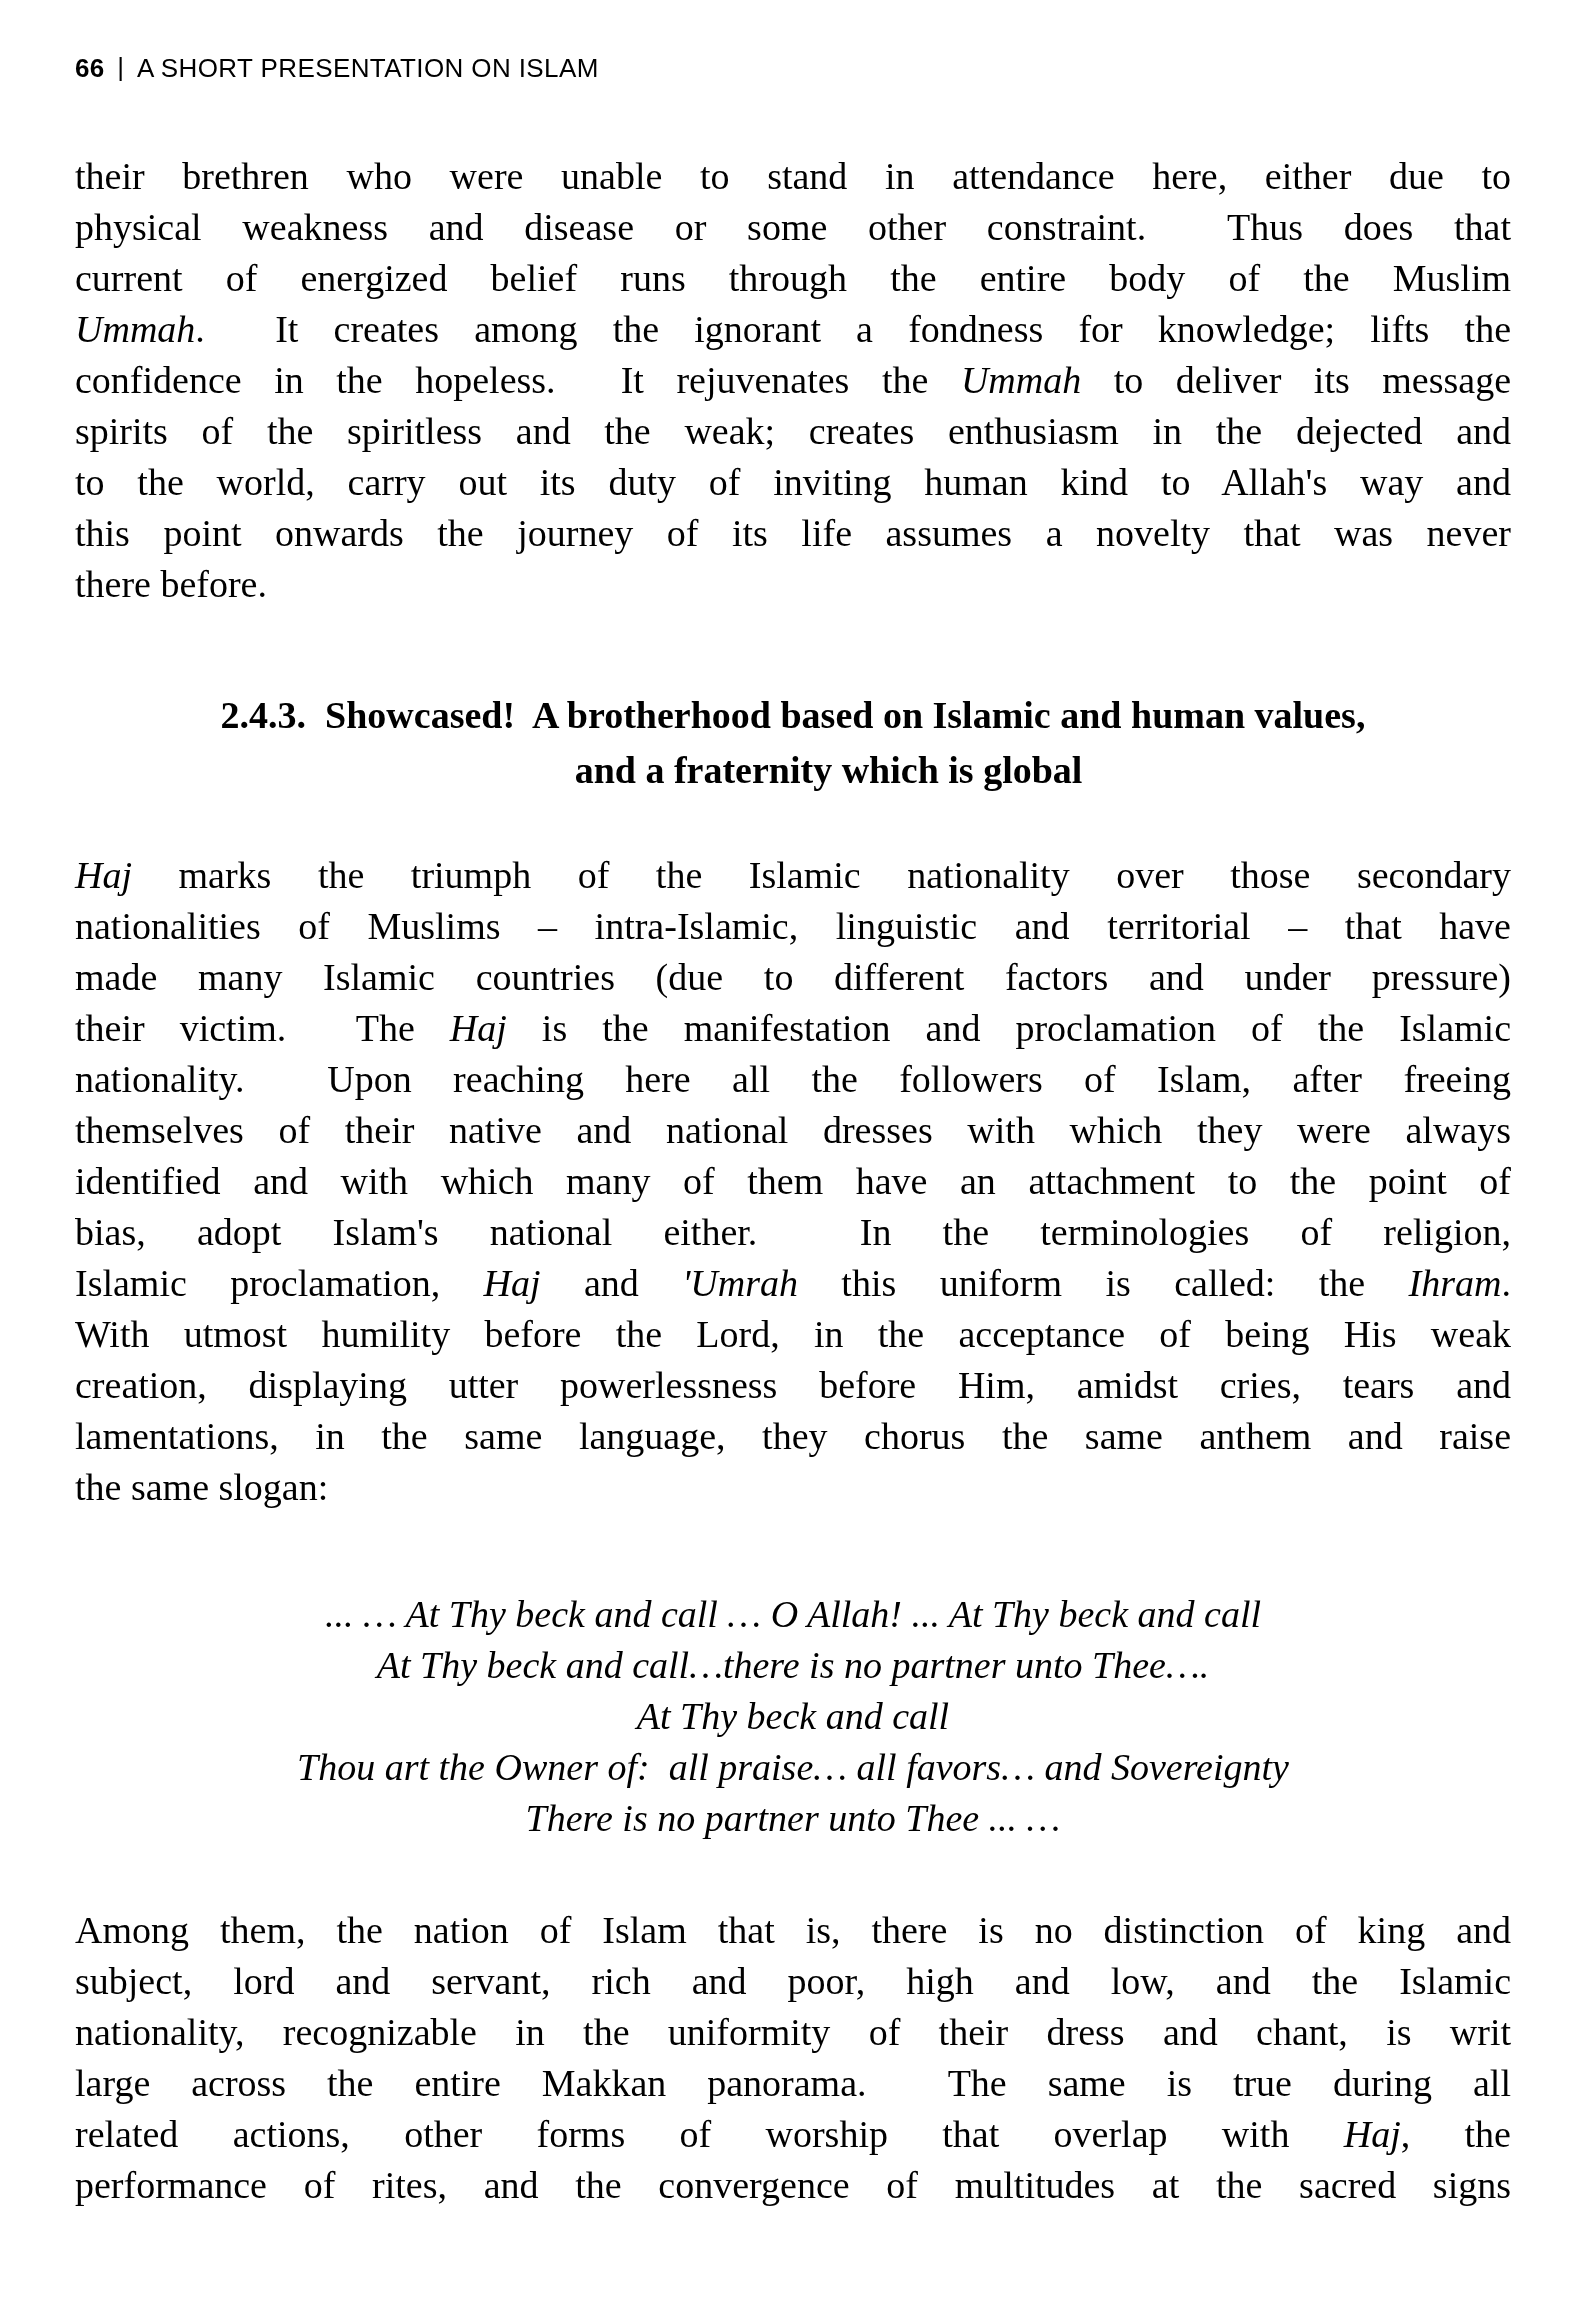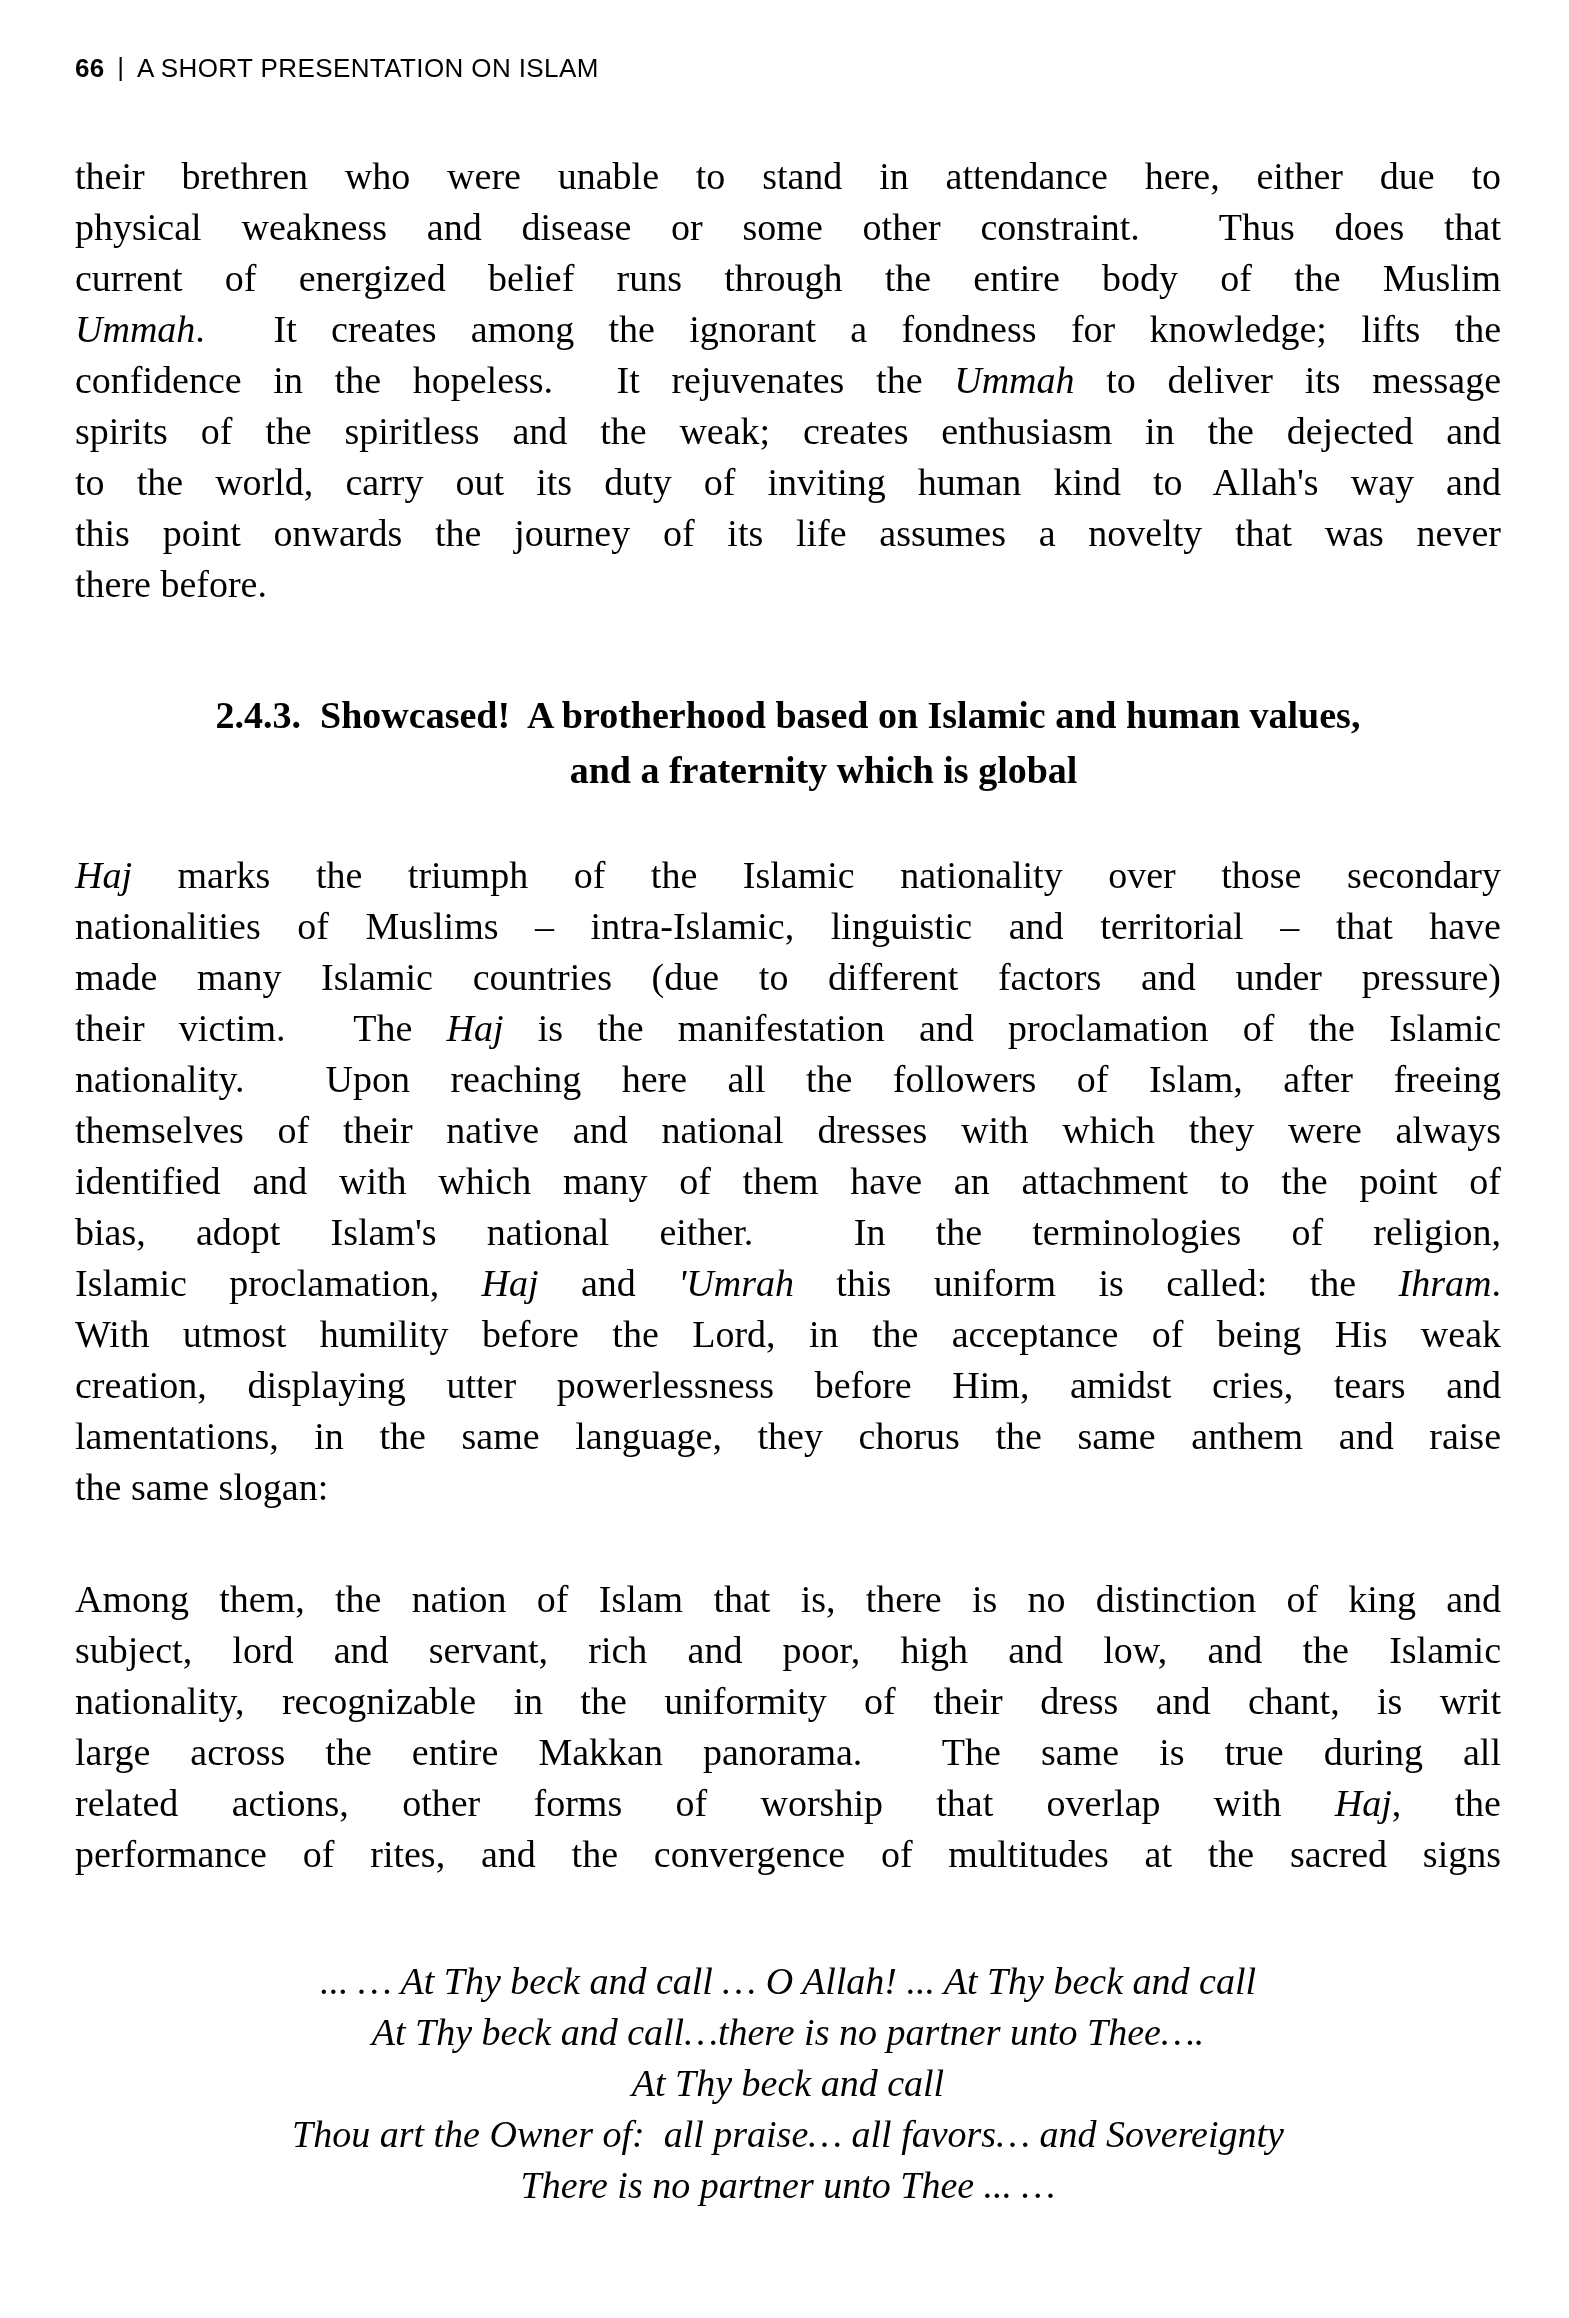--- a/index.html
+++ b/index.html
@@ -22,21 +22,21 @@
     letter-spacing: 0.4px;
     white-space: pre;
     color: #000000;
   }
   .running-header .pageno { font-weight: 700; }
   .running-header .sep { font-weight: 400; margin: 0 12.5px; position: relative; top: -0.9px; }
   .content {
     position: absolute;
     top: 151px;
     left: 75px;
-    right: 69px;
+    right: 59px;
   }
   .textblock {
     font-size: 38px;
     line-height: 51px;
   }
   .textblock .line {
     white-space: pre-wrap;
     text-align: justify;
     text-align-last: justify;
   }
@@ -95,31 +95,31 @@
         <div class="line"><span class="">nationality.  Upon reaching here all the followers of Islam, after freeing</span></div>
         <div class="line"><span class="">themselves of their native and national dresses with which they were always</span></div>
         <div class="line"><span class="">identified and with which many of them have an attachment to the point of</span></div>
         <div class="line"><span class="">bias, adopt Islam's national either.  In the terminologies of religion,</span></div>
         <div class="line"><span class="">Islamic proclamation, </span><span class="it">Haj</span><span class=""> and </span><span class="it">'Umrah</span><span class=""> this uniform is called: the </span><span class="it">Ihram</span><span class="">.</span></div>
         <div class="line"><span class="">With utmost humility before the Lord, in the acceptance of being His weak</span></div>
         <div class="line"><span class="">creation, displaying utter powerlessness before Him, amidst cries, tears and</span></div>
         <div class="line"><span class="">lamentations, in the same language, they chorus the same anthem and raise</span></div>
         <div class="line nj"><span class="">the same slogan:</span></div>
       </div>
+    <div class="textblock chant">
+        <div class="line nj"><span class="">... … At Thy beck and call … O Allah! ... At Thy beck and call</span></div>
+        <div class="line nj"><span class="">At Thy beck and call…there is no partner unto Thee….</span></div>
+        <div class="line nj"><span class="">At Thy beck and call</span></div>
+        <div class="line nj"><span class="">Thou art the Owner of:  all praise… all favors… and Sovereignty</span></div>
+        <div class="line nj"><span class="">There is no partner unto Thee ... …</span></div>
+      </div>
     <div class="textblock para3">
         <div class="line"><span class="">Among them, the nation of Islam that is, there is no distinction of king and</span></div>
         <div class="line"><span class="">subject, lord and servant, rich and poor, high and low, and the Islamic</span></div>
         <div class="line"><span class="">nationality, recognizable in the uniformity of their dress and chant, is writ</span></div>
         <div class="line"><span class="">large across the entire Makkan panorama.  The same is true during all</span></div>
         <div class="line"><span class="">related actions, other forms of worship that overlap with </span><span class="it">Haj</span><span class="">, the</span></div>
         <div class="line"><span class="">performance of rites, and the convergence of multitudes at the sacred signs</span></div>
       </div>
-    <div class="textblock chant">
-        <div class="line nj"><span class="">... … At Thy beck and call … O Allah! ... At Thy beck and call</span></div>
-        <div class="line nj"><span class="">At Thy beck and call…there is no partner unto Thee….</span></div>
-        <div class="line nj"><span class="">At Thy beck and call</span></div>
-        <div class="line nj"><span class="">Thou art the Owner of:  all praise… all favors… and Sovereignty</span></div>
-        <div class="line nj"><span class="">There is no partner unto Thee ... …</span></div>
-      </div>
   </div>
 
 </div>
 
 
 </body></html>

